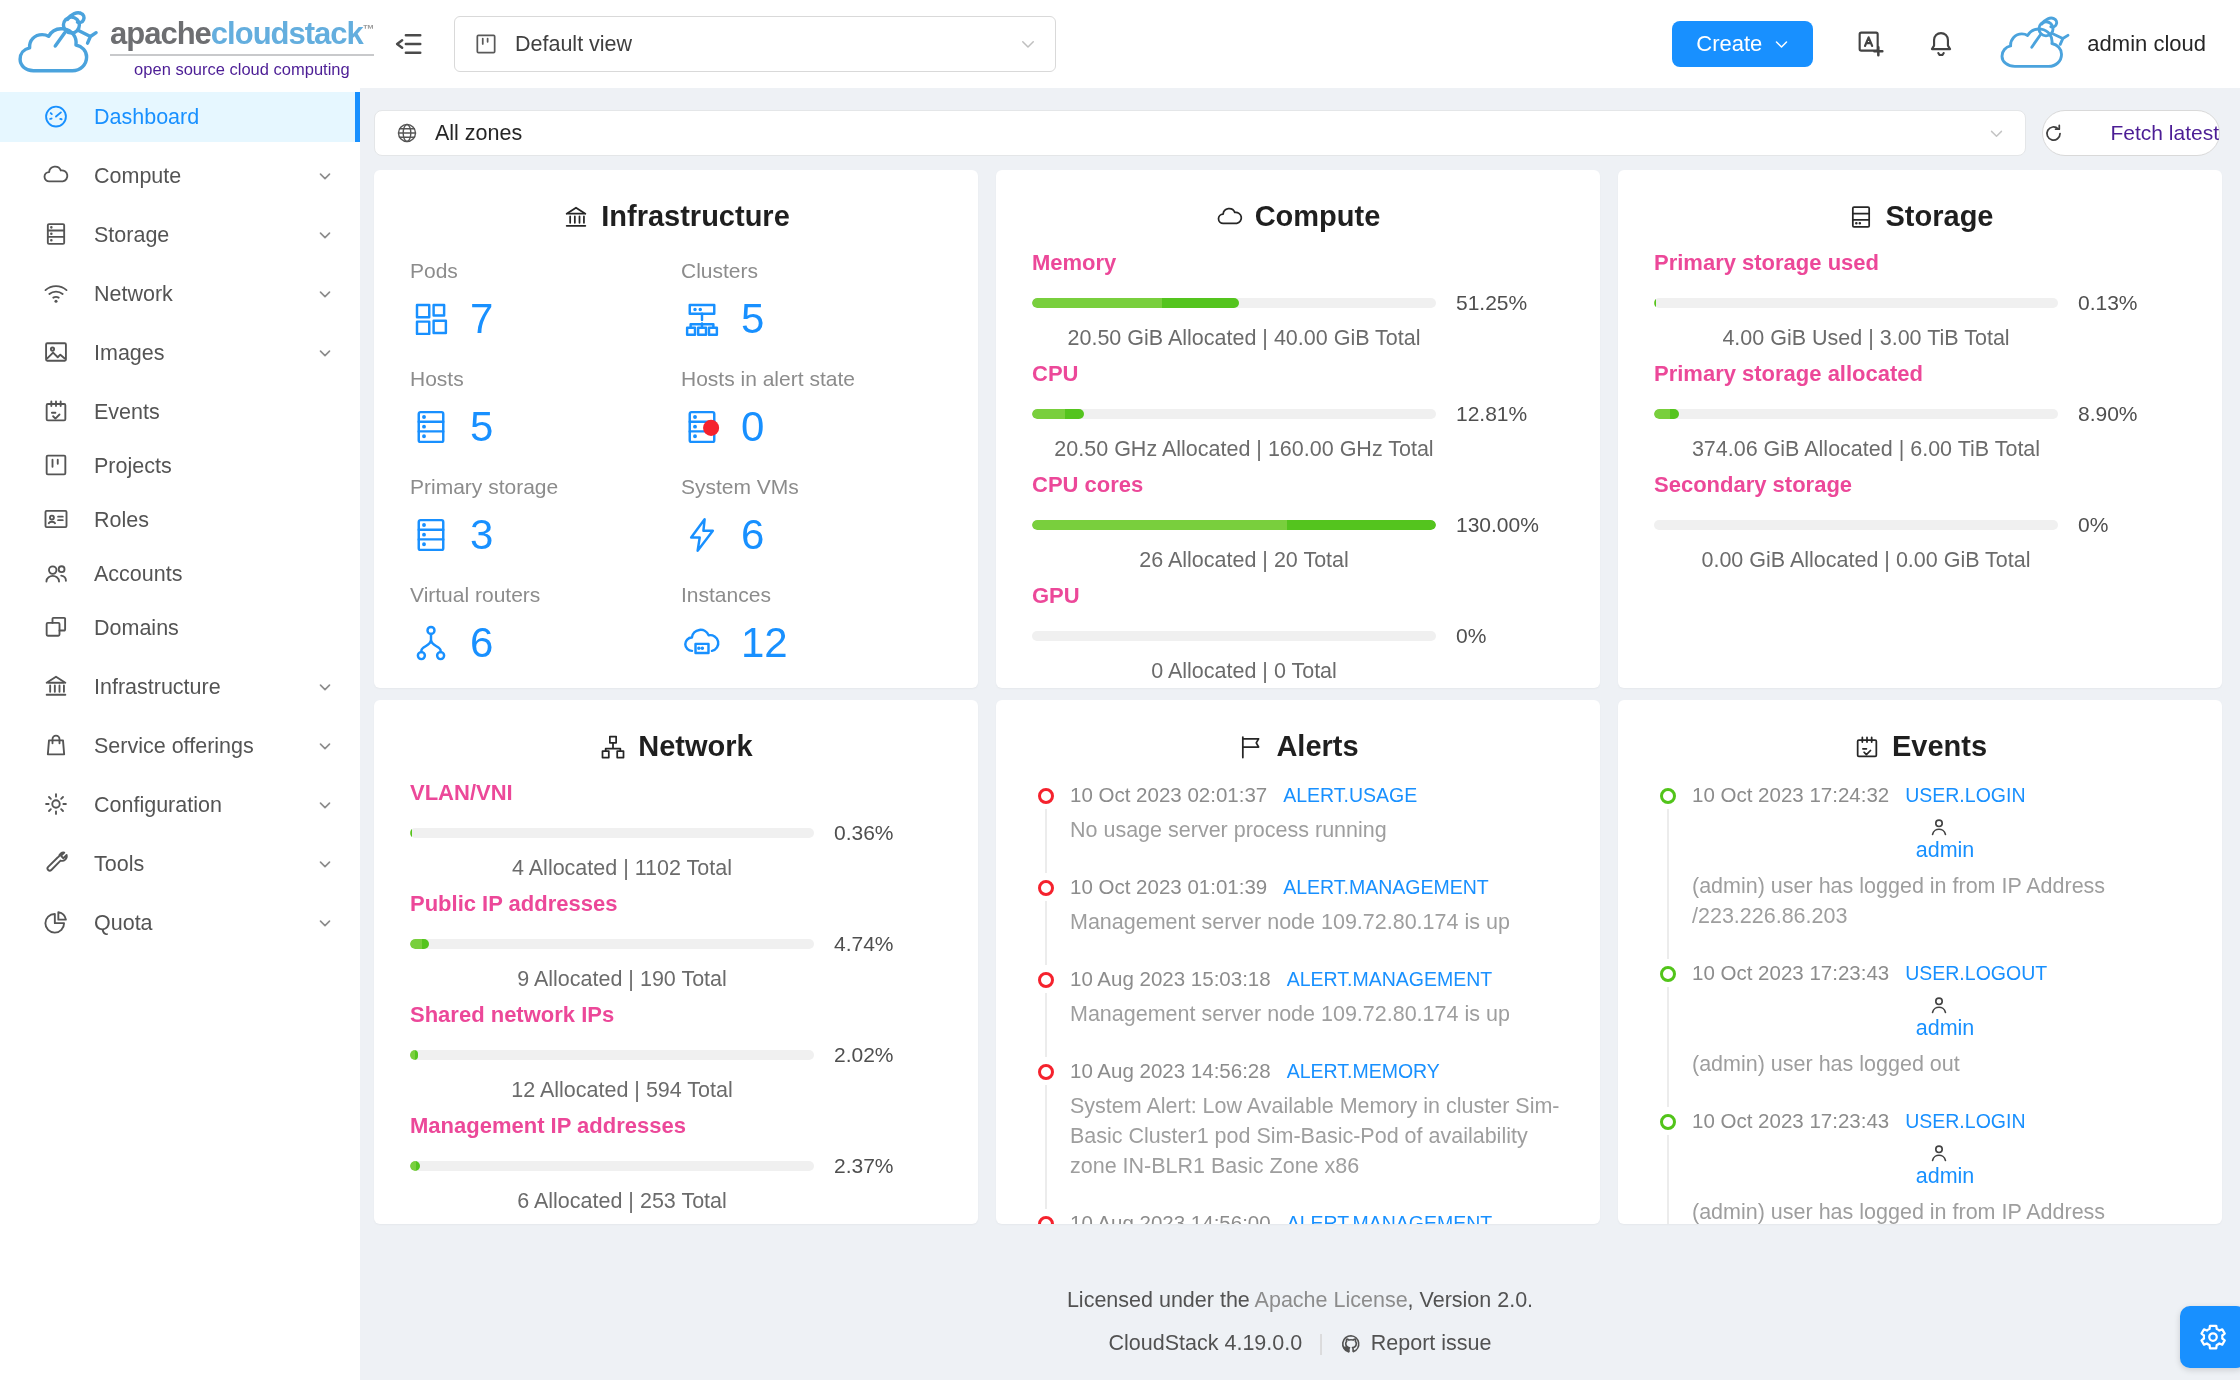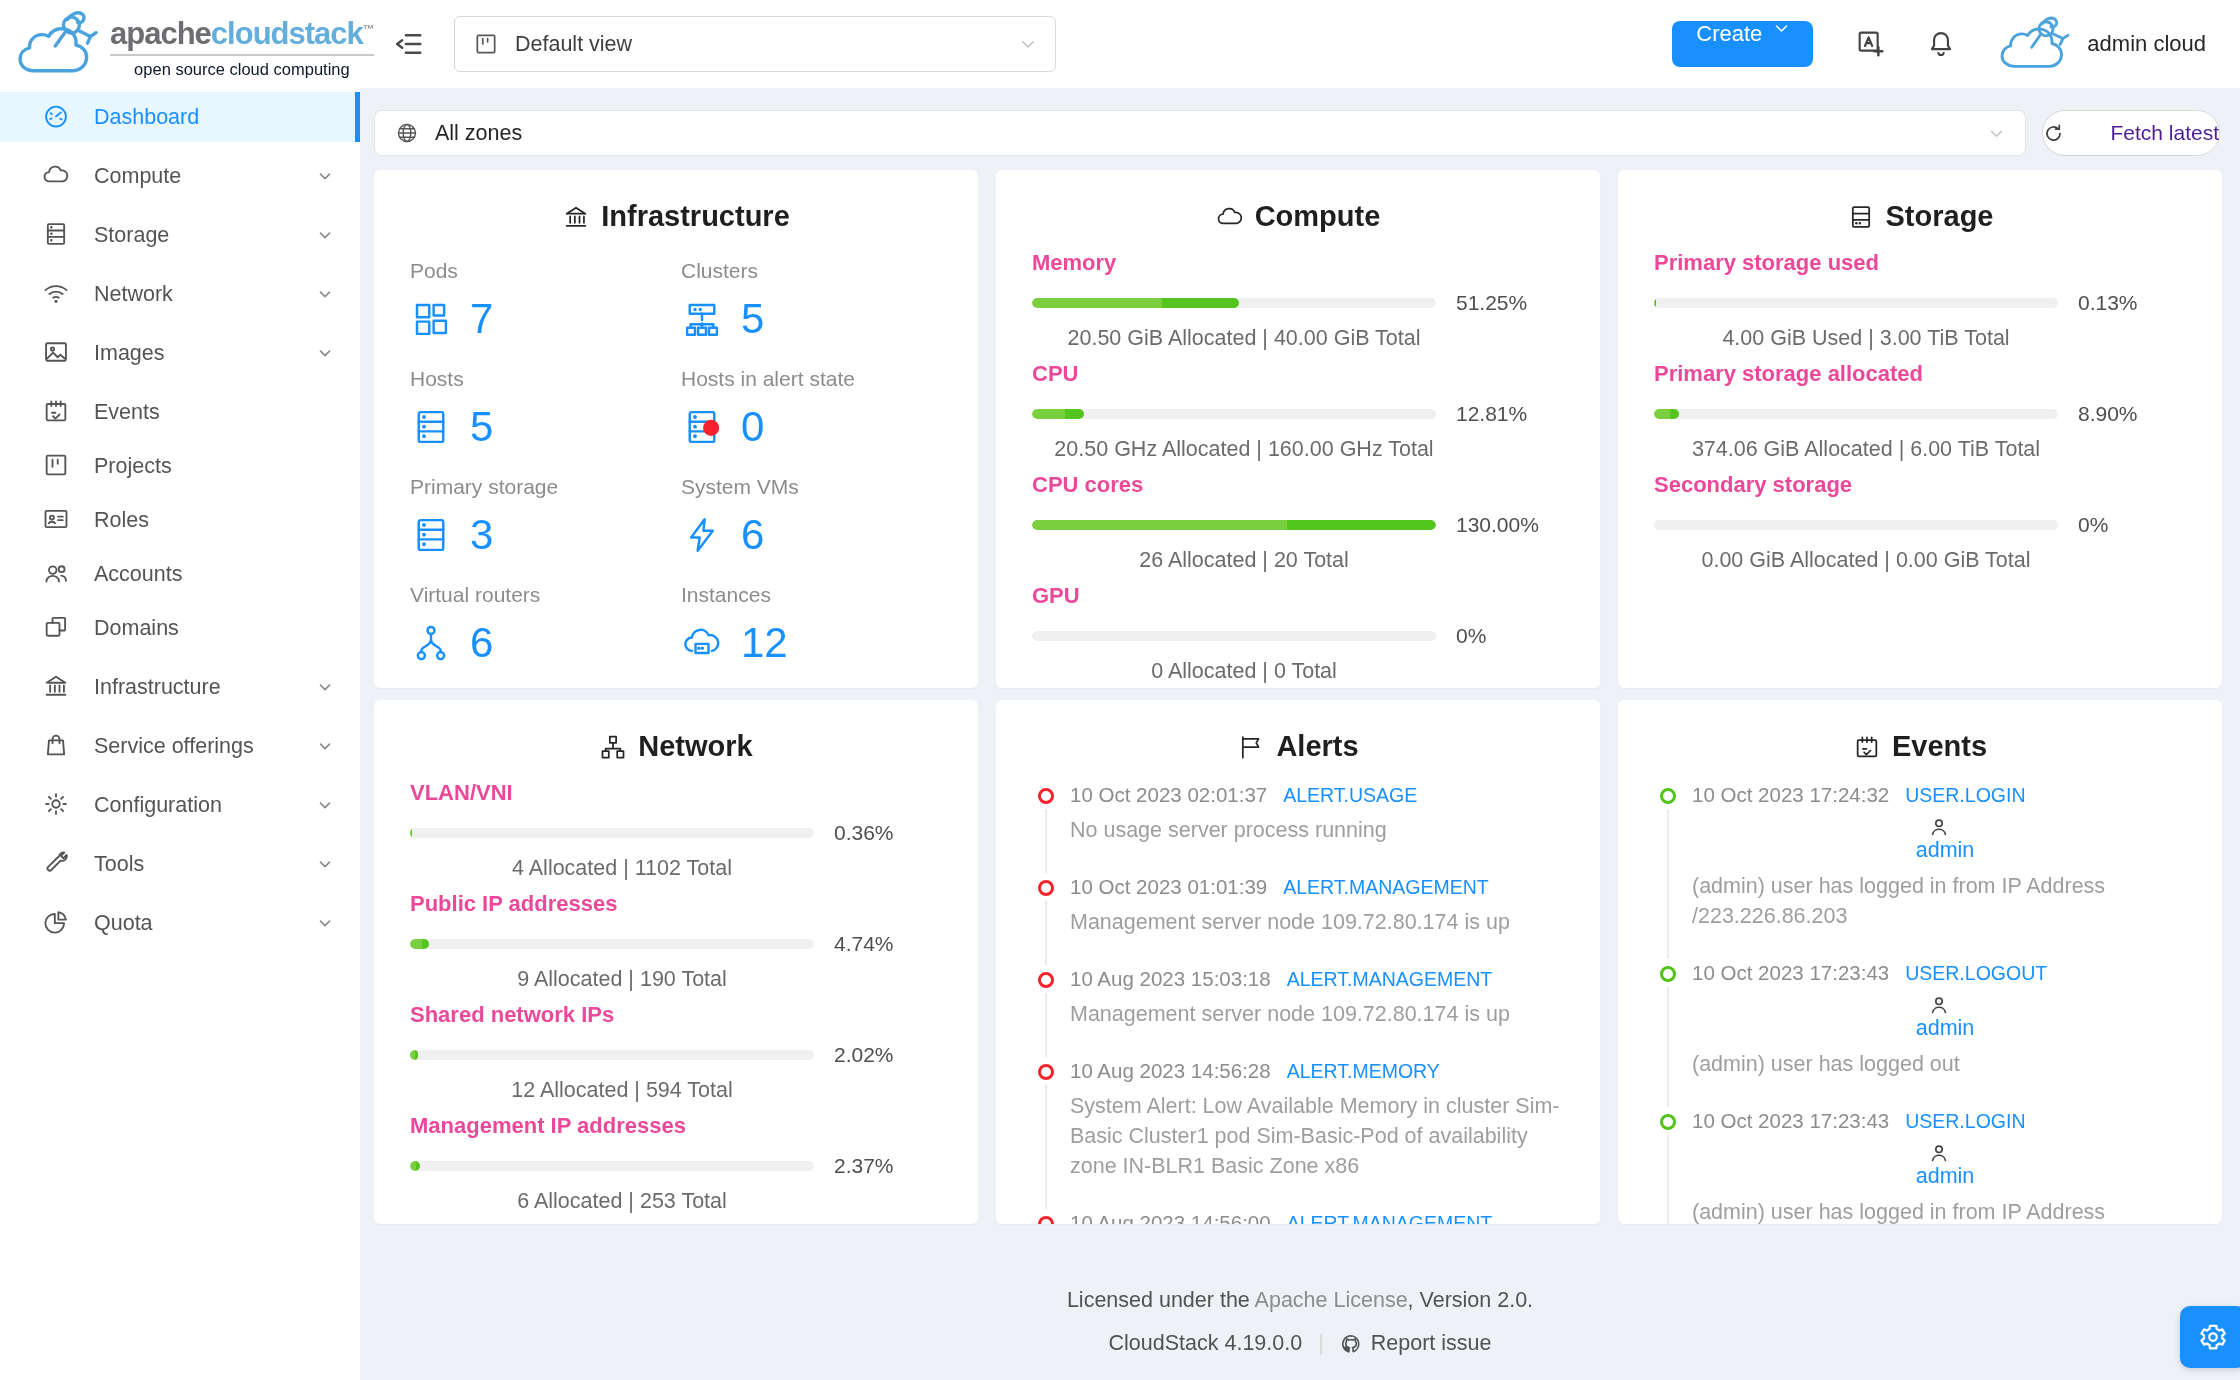--- a/index.html
+++ b/index.html
@@ -13,21 +13,21 @@
   svg.ic { fill:none; stroke:currentColor; stroke-width:1.6; stroke-linecap:round; stroke-linejoin:round; display:block; }
 
   
   #sidebar { position:absolute; left:0; top:0; bottom:0; width:360px; background:#fff; z-index:5; }
   #logo-row { height:88px; display:flex; align-items:flex-start; padding:8px 10px 0 14px; }
   #logo-mark { width:92px; height:76px; flex:0 0 auto; color:#4ba3dd; }
   #logo-text { margin-left:4px; margin-top:10px; }
   #logo-word { font-size:31px; font-weight:700; letter-spacing:-1px; color:#6d6e71; line-height:1; }
   #logo-word .blue { color:#64aede; }
   #logo-word sup { font-size:12px; color:#9a9a9a; }
-  #logo-tagline { margin-top:5px; padding-top:4px; border-top:2px solid #c8c9cb; font-size:16.5px; color:#0f172a; text-align:center; }
+  #logo-tagline { margin-top:5px; padding-top:4px; border-top:2px solid #c8c9cb; font-size:16.5px; color:#4c1d95; text-align:center; }
   #menu { padding-top:0; }
   .menu-item { position:relative; height:50px; display:flex; align-items:center; padding-left:42px; color:#545454; cursor:pointer; }
   .menu-item .mi-icon { width:30px; height:30px; color:#555; }
   .menu-item .mi-icon svg { width:28px; height:28px; }
   .menu-item .mi-label { margin-left:22px; font-size:21.5px; }
   .menu-item .mi-chevron { position:absolute; right:26px; width:18px; height:18px; color:#8c8c8c; }
   .menu-item .mi-chevron svg { width:18px; height:18px; stroke-width:2.2; }
   .menu-item.plain { margin:4px 0; }
   .menu-item.grp { margin:9px 0; }
   .menu-item.active { background:#e6f7ff; color:#1890ff; border-right:5px solid #1890ff; }
@@ -37,21 +37,21 @@
   #header { position:absolute; left:360px; right:0; top:0; height:88px; background:#fff; display:flex; align-items:center; padding:0 34px; }
   #fold-btn { width:30px; height:30px; color:#4a4a4a; cursor:pointer; }
   #fold-btn svg { width:30px; height:30px; stroke-width:2; }
   #view-select { margin-left:30px; width:602px; height:56px; border:1px solid #d9d9d9; border-radius:6px; display:flex; align-items:center; padding:0 18px; background:#fff; cursor:pointer; }
   #view-select .vs-icon { width:26px; height:26px; color:#595959; }
   #view-select .vs-icon svg { width:26px; height:26px; }
   #view-select .vs-label { margin-left:16px; font-size:21.5px; color:#404040; }
   #view-select .vs-chevron { margin-left:auto; width:18px; height:18px; color:#bfbfbf; }
   #view-select .vs-chevron svg { width:18px; height:18px; stroke-width:2; }
   #header-spacer { flex:1; }
-  #create-btn { height:46px; background:#1890ff; border-radius:8px; color:#fff; display:flex; align-items:flex-start; padding:0 24px; font-size:22px; cursor:pointer; }
+  #create-btn { height:46px; background:#1890ff; border-radius:8px; color:#fff; display:flex; align-items:center; padding:0 24px; font-size:22px; cursor:pointer; }
   #create-btn .cb-chevron { margin-left:12px; width:15px; height:15px; }
   #create-btn .cb-chevron svg { width:15px; height:15px; stroke-width:2.4; }
   .hdr-icon { width:32px; height:32px; color:#434343; cursor:pointer; }
   .hdr-icon svg { width:32px; height:32px; }
   #translate-btn { margin-left:42px; }
   #bell-btn { margin-left:38px; }
   #avatar { margin-left:34px; width:86px; height:64px; color:#4ba3dd; cursor:pointer; }
   #user-name { margin-left:10px; font-size:22px; color:#262626; white-space:nowrap; }
 
   

